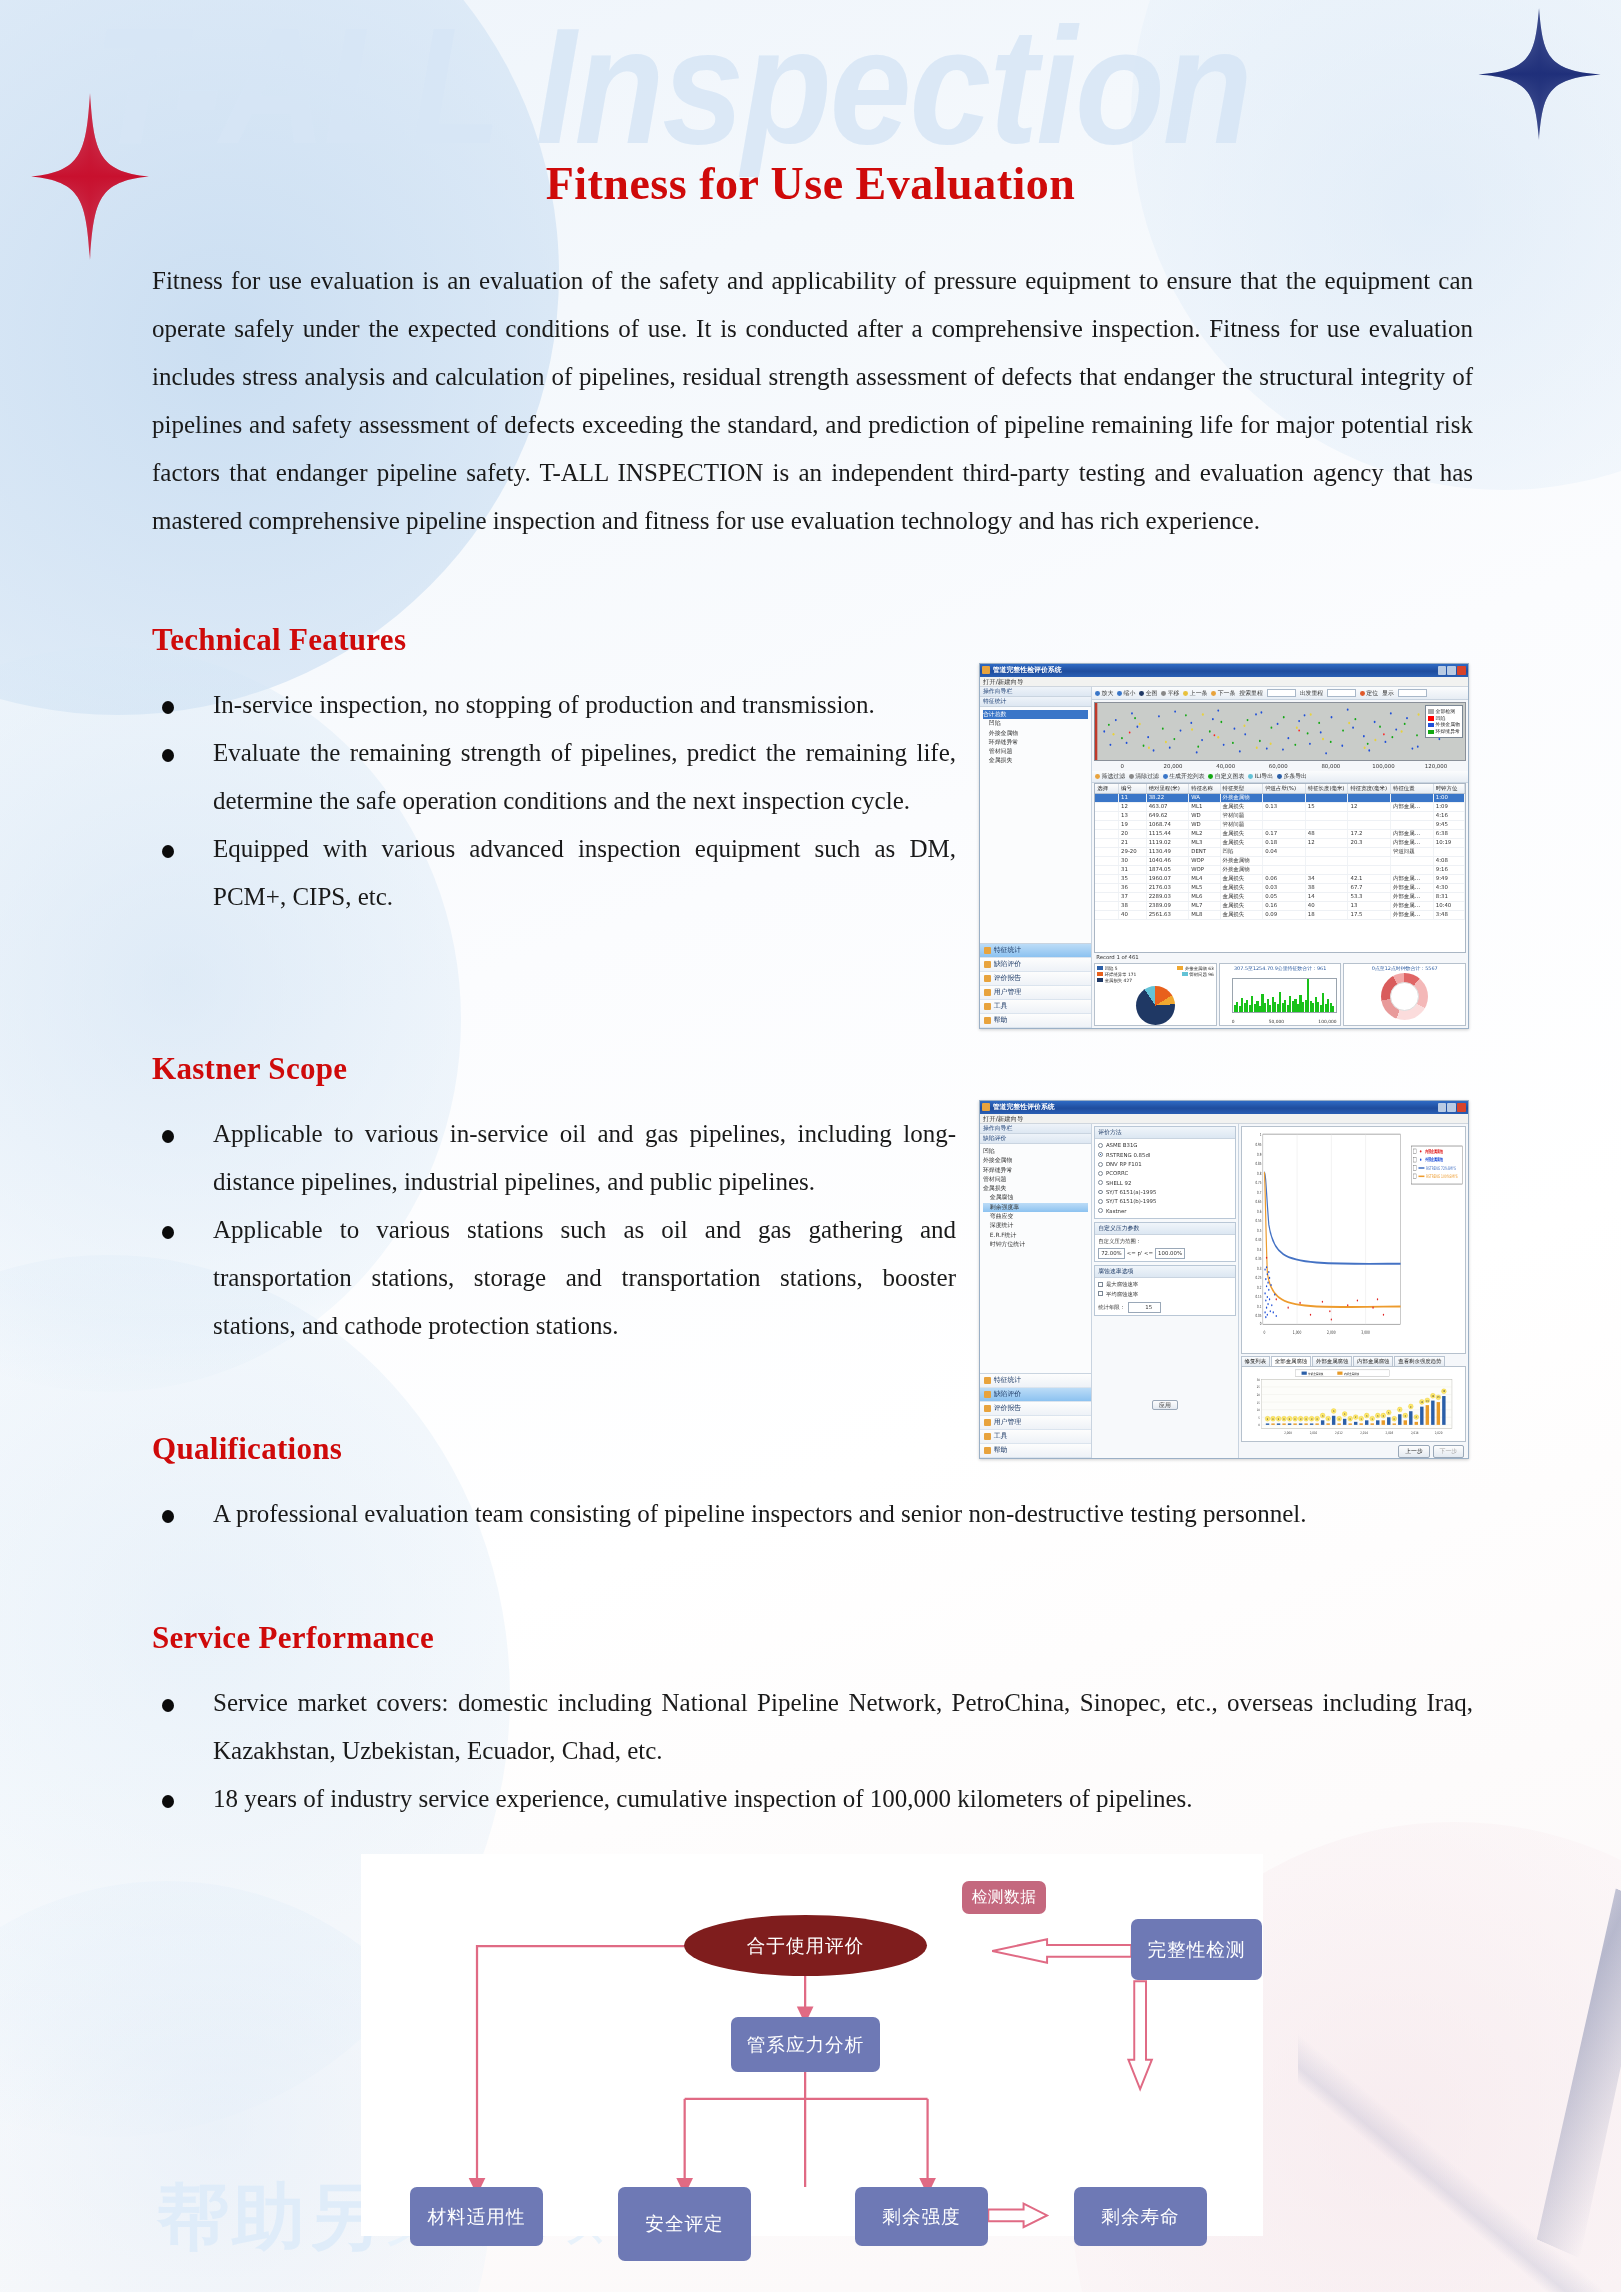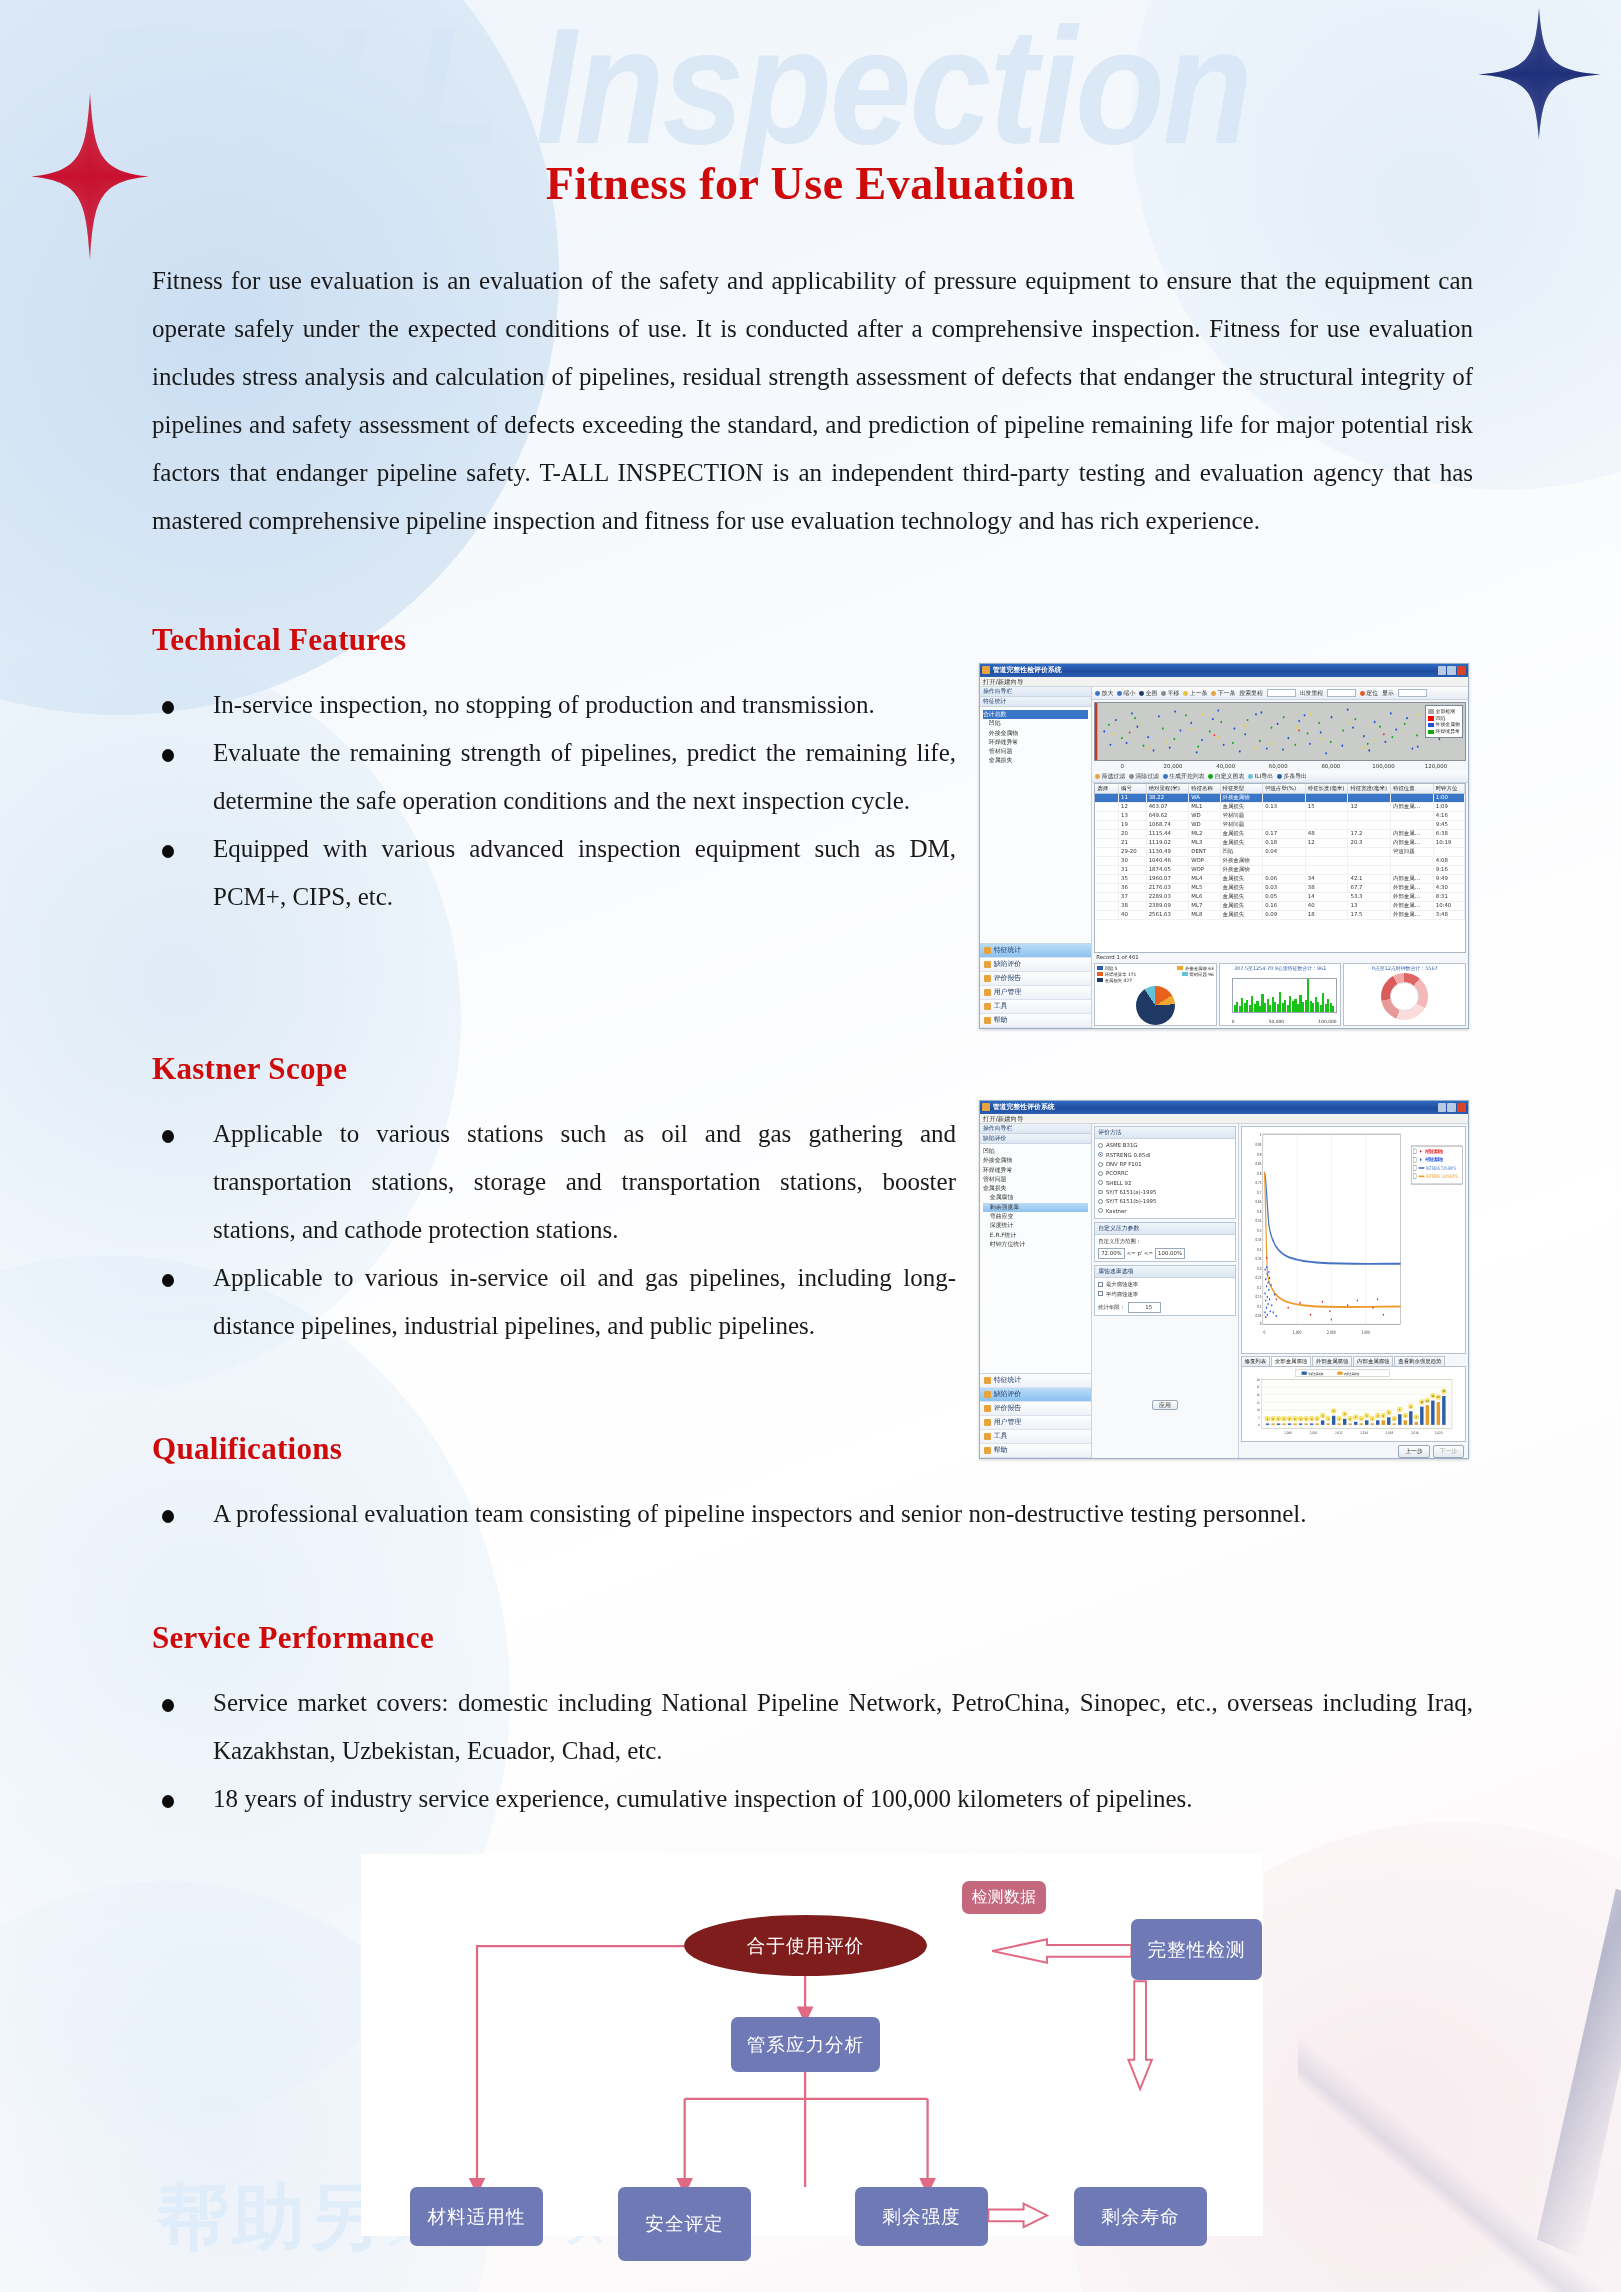--- a/index.html
+++ b/index.html
@@ -425,24 +425,24 @@
           <span>Evaluate the remaining strength of pipelines, predict the remaining life, determine the safe operation conditions and the next inspection cycle.</span>
         </li>
       <li>
           <span>Equipped with various advanced inspection equipment such as DM, PCM+, CIPS, etc.</span>
         </li>
     </ul>
 
     <div class="section-head" style="left:152px;top:1051px;">Kastner Scope</div>
     <ul class="bullets" style="left:152px;top:1110px;width:804px;">
       <li>
-          <span>Applicable to various stations such as oil and gas gathering and transportation stations, storage and transportation stations, booster stations, and cathode protection stations.</span>
+          <span>Applicable to various in-service oil and gas pipelines, including long-distance pipelines, industrial pipelines, and public pipelines.</span>
         </li>
       <li>
-          <span>Applicable to various in-service oil and gas pipelines, including long-distance pipelines, industrial pipelines, and public pipelines.</span>
+          <span>Applicable to various stations such as oil and gas gathering and transportation stations, storage and transportation stations, booster stations, and cathode protection stations.</span>
         </li>
     </ul>
 
     <div class="section-head" style="left:152px;top:1431px;">Qualifications</div>
     <ul class="bullets" style="left:152px;top:1490px;width:1321px;">
       <li>
           <span>A professional evaluation team consisting of pipeline inspectors and senior non-destructive testing personnel.</span>
         </li>
     </ul>
 

